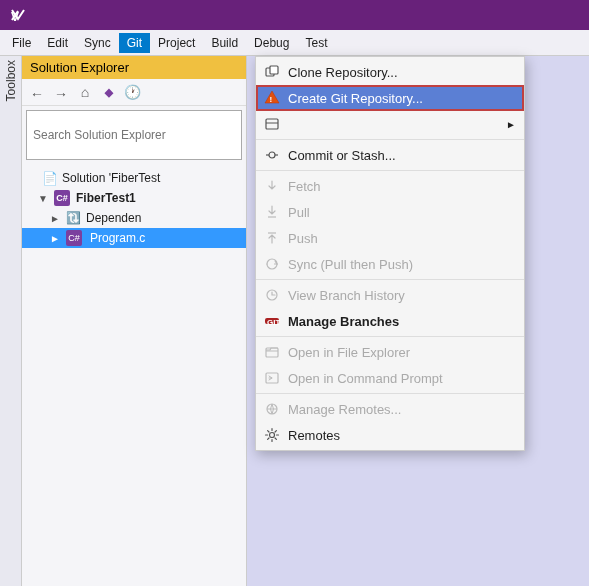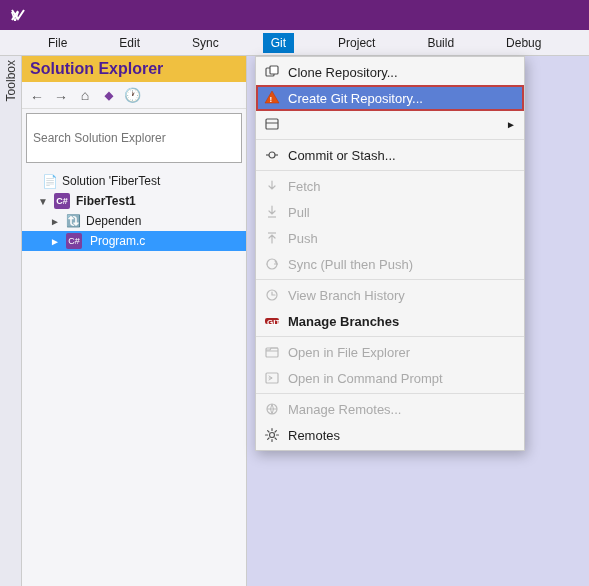--- a/index.html
+++ b/index.html
@@ -33,21 +33,20 @@
       display: flex;
       align-items: center;
       padding: 0 4px;
       border-bottom: 1px solid #ccc;
     }
     .menu-item {
       padding: 3px 8px;
       cursor: pointer;
       color: #1e1e1e;
       font-size: 12px;
-      margin-left: 36px;
     }
     .menu-item.active {
       background: #007acc;
       color: white;
     }
     .toolbar-btn {
       width: 22px;
       height: 22px;
       display: flex;
       align-items: center;
@@ -87,23 +86,23 @@
     .solution-panel {
       width: 225px;
       background: #f5f5f8;
       border-right: 1px solid #ccc;
       display: flex;
       flex-direction: column;
     }
     .solution-panel-header {
       background: #f0c040;
       padding: 4px 8px;
-      font-size: 16px;
-      font-weight: 700;
-      color: #4c1d95;
+      font-size: 13px;
+      font-weight: 400;
+      color: #000000;
     }
     .solution-toolbar {
       display: flex;
       align-items: center;
       padding: 2px 4px;
       background: #f5f5f8;
       border-bottom: 1px solid #ddd;
       gap: 2px;
     }
     .solution-search {

